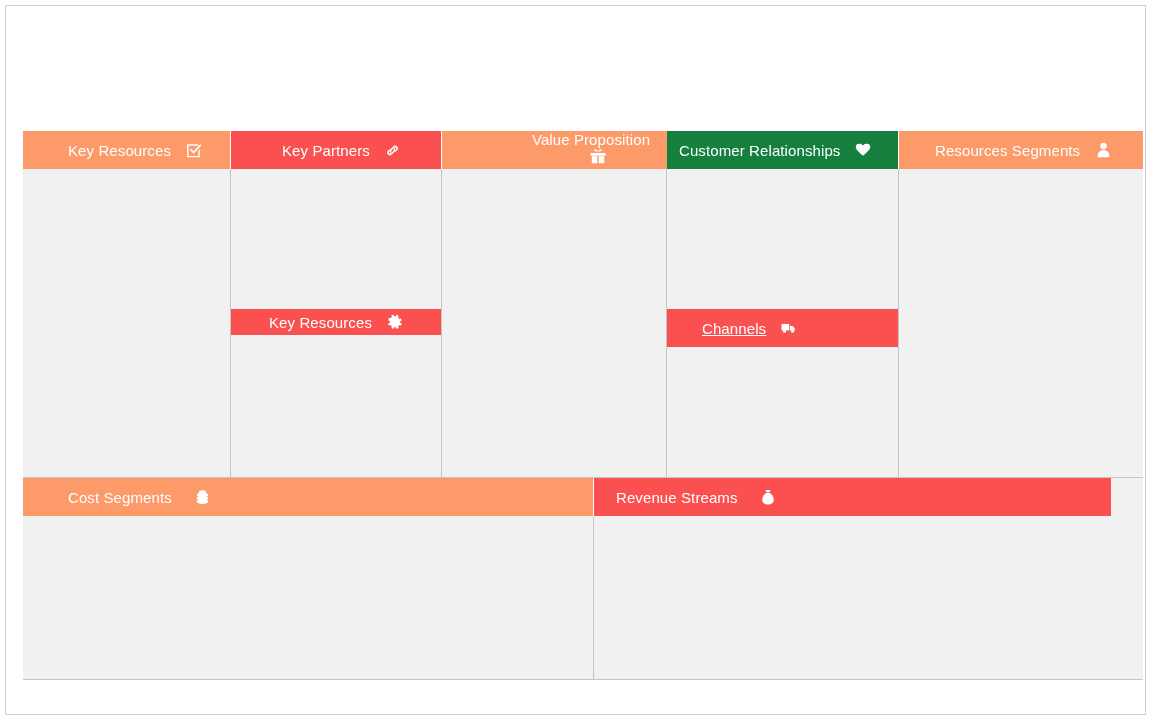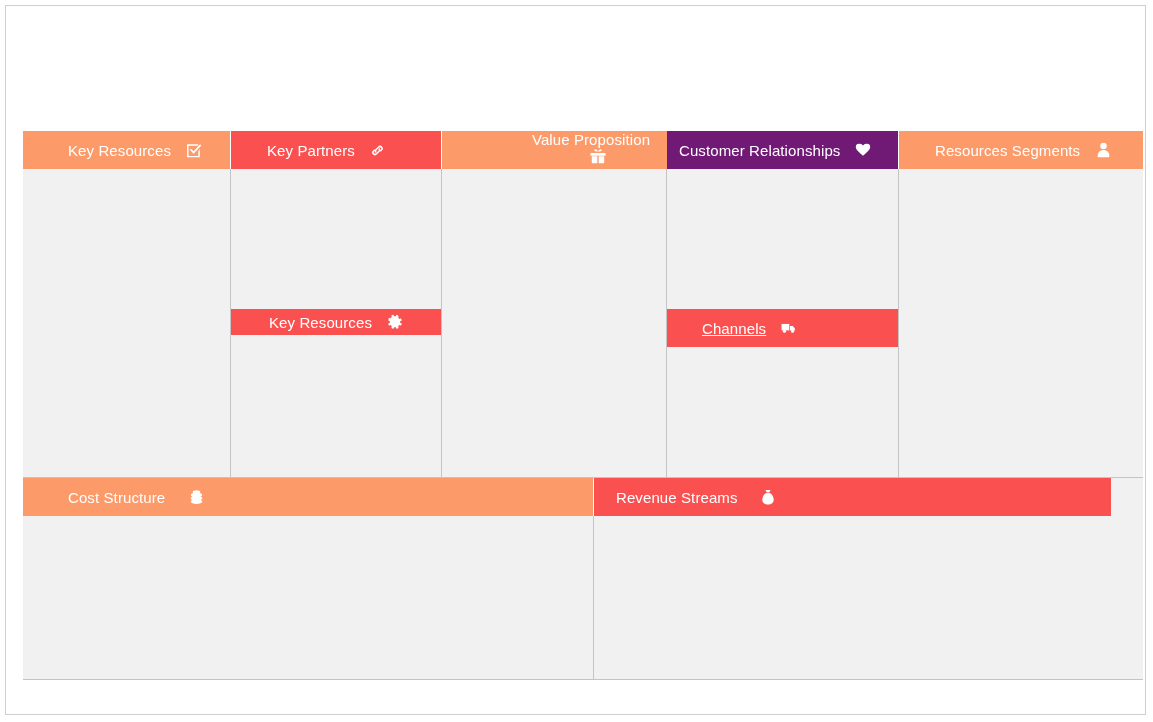--- a/index.html
+++ b/index.html
@@ -91,21 +91,21 @@
       <span class="label">Key Resources</span>
       <span class="ico">
         <svg viewBox="0 0 16 16" width="17" height="17" aria-hidden="true">
           <path d="M1 2.2h10.4v1.4H2.4v9.6h9.2V8.4l1.4-1.6V14.4H1V2.2z"></path>
           <path d="M3.6 7.4l1.1-1.1 2.5 2.5 6.1-6.6 1.1 1-7.2 7.8L3.6 7.4z"></path>
         </svg>
       </span>
     </div>
 
     <div class="body-pane" style="left:208px; top:0px; width:210px; height:178px;"></div>
-    <div class="hdr" style="left:208px; top:0px; width:210px; height:38px; background:#fb5050; padding-left:36px;">
+    <div class="hdr" style="left:208px; top:0px; width:210px; height:38px; background:#fb5050; padding-left:51px;">
       <span class="label">Key Partners</span>
       <span class="ico">
         <svg viewBox="0 0 18 18" width="17" height="17" aria-hidden="true">
           <path d="M7.0 11.6a2.9 2.9 0 0 1 0-4.1l2.6-2.6a2.9 2.9 0 1 1 4.1 4.1l-1.3 1.3-1.1-1.1 1.3-1.3a1.35 1.35 0 0 0-1.9-1.9L8.1 8.6a1.35 1.35 0 0 0 0 1.9l-1.1 1.1z"></path>
           <path d="M11.0 6.4a2.9 2.9 0 0 1 0 4.1l-2.6 2.6a2.9 2.9 0 1 1-4.1-4.1l1.3-1.3 1.1 1.1-1.3 1.3a1.35 1.35 0 0 0 1.9 1.9l2.6-2.6a1.35 1.35 0 0 0 0-1.9l1.1-1.1z"></path>
         </svg>
       </span>
     </div>
 
     <div class="body-pane" style="left:208px; top:178px; width:210px; height:168px;"></div>
@@ -125,21 +125,21 @@
       <span class="ico">
         <svg viewBox="0 0 18 18" width="16" height="16" aria-hidden="true">
           <path d="M2 8.2h6.2V16H3a1 1 0 0 1-1-1V8.2zm7.8 0H16V15a1 1 0 0 1-1 1H9.8V8.2z"></path>
           <path d="M1.2 4.4h15.6a.8.8 0 0 1 .8.8v1.6a.8.8 0 0 1-.8.8H1.2a.8.8 0 0 1-.8-.8V5.2a.8.8 0 0 1 .8-.8z"></path>
           <path d="M6.3.4c1.2 0 2.1 1.1 2.7 2.6C7.5 2.7 6.1 2.6 5.4 2.2a1 1 0 0 1 .9-1.8zm5.4 0a1 1 0 0 1 .9 1.8c-.7.4-2.1.5-3.6.8C9.6 1.5 10.5.4 11.7.4z"></path>
         </svg>
       </span>
     </div>
 
     <div class="body-pane" style="left:644px; top:0px; width:231px; height:178px;"></div>
-    <div class="hdr" style="left:644px; top:0px; width:231px; height:38px; background:#701a75; padding-left:12px;">
+    <div class="hdr" style="left:644px; top:0px; width:231px; height:38px; background:#15803d; padding-left:12px;">
       <span class="label">Customer Relationships</span>
       <span class="ico">
         <svg viewBox="0 0 18 18" width="16" height="16" aria-hidden="true">
           <path d="M9 15.6L7.7 14.4C3.1 10.2.9 8.2.9 5.7A3.8 3.8 0 0 1 4.8 1.9 4.2 4.2 0 0 1 9 3.9a4.2 4.2 0 0 1 4.2-2 3.8 3.8 0 0 1 3.9 3.8c0 2.5-2.2 4.5-6.8 8.7L9 15.6z"></path>
         </svg>
       </span>
     </div>
 
     <div class="body-pane" style="left:644px; top:178px; width:231px; height:168px;"></div>
     <div class="hdr" style="left:644px; top:178px; width:231px; height:38px; background:#fb5050; padding-left:35px;text-decoration:underline;">
@@ -160,21 +160,21 @@
       <span class="ico">
         <svg viewBox="0 0 16 17" width="15" height="16" aria-hidden="true">
           <circle cx="8" cy="4.3" r="3.5"></circle>
           <path d="M8 8.6c3.4 0 6.2 2.6 6.2 5.9v1.8H1.8v-1.8C1.8 11.2 4.6 8.6 8 8.6z"></path>
         </svg>
       </span>
     </div>
 
     <div class="body-pane" style="left:0px; top:347px; width:570px; height:201px;"></div>
     <div class="hdr" style="left:0px; top:347px; width:570px; height:38px; background:#fc9a69; padding-left:45px;">
-      <span class="label">Cost Structure</span>
+      <span class="label">Cost Segments</span>
       <span class="ico" style="margin-left:22px;">
         <svg viewBox="0 0 18 18" width="17" height="17" aria-hidden="true">
           <ellipse cx="9" cy="13.2" rx="6" ry="2.6"></ellipse>
           <ellipse cx="9" cy="9.8" rx="6" ry="2.6"></ellipse>
           <ellipse cx="9" cy="6.4" rx="6" ry="2.6"></ellipse>
           <ellipse cx="9" cy="3.4" rx="4" ry="2.1"></ellipse>
         </svg>
       </span>
     </div>
 

